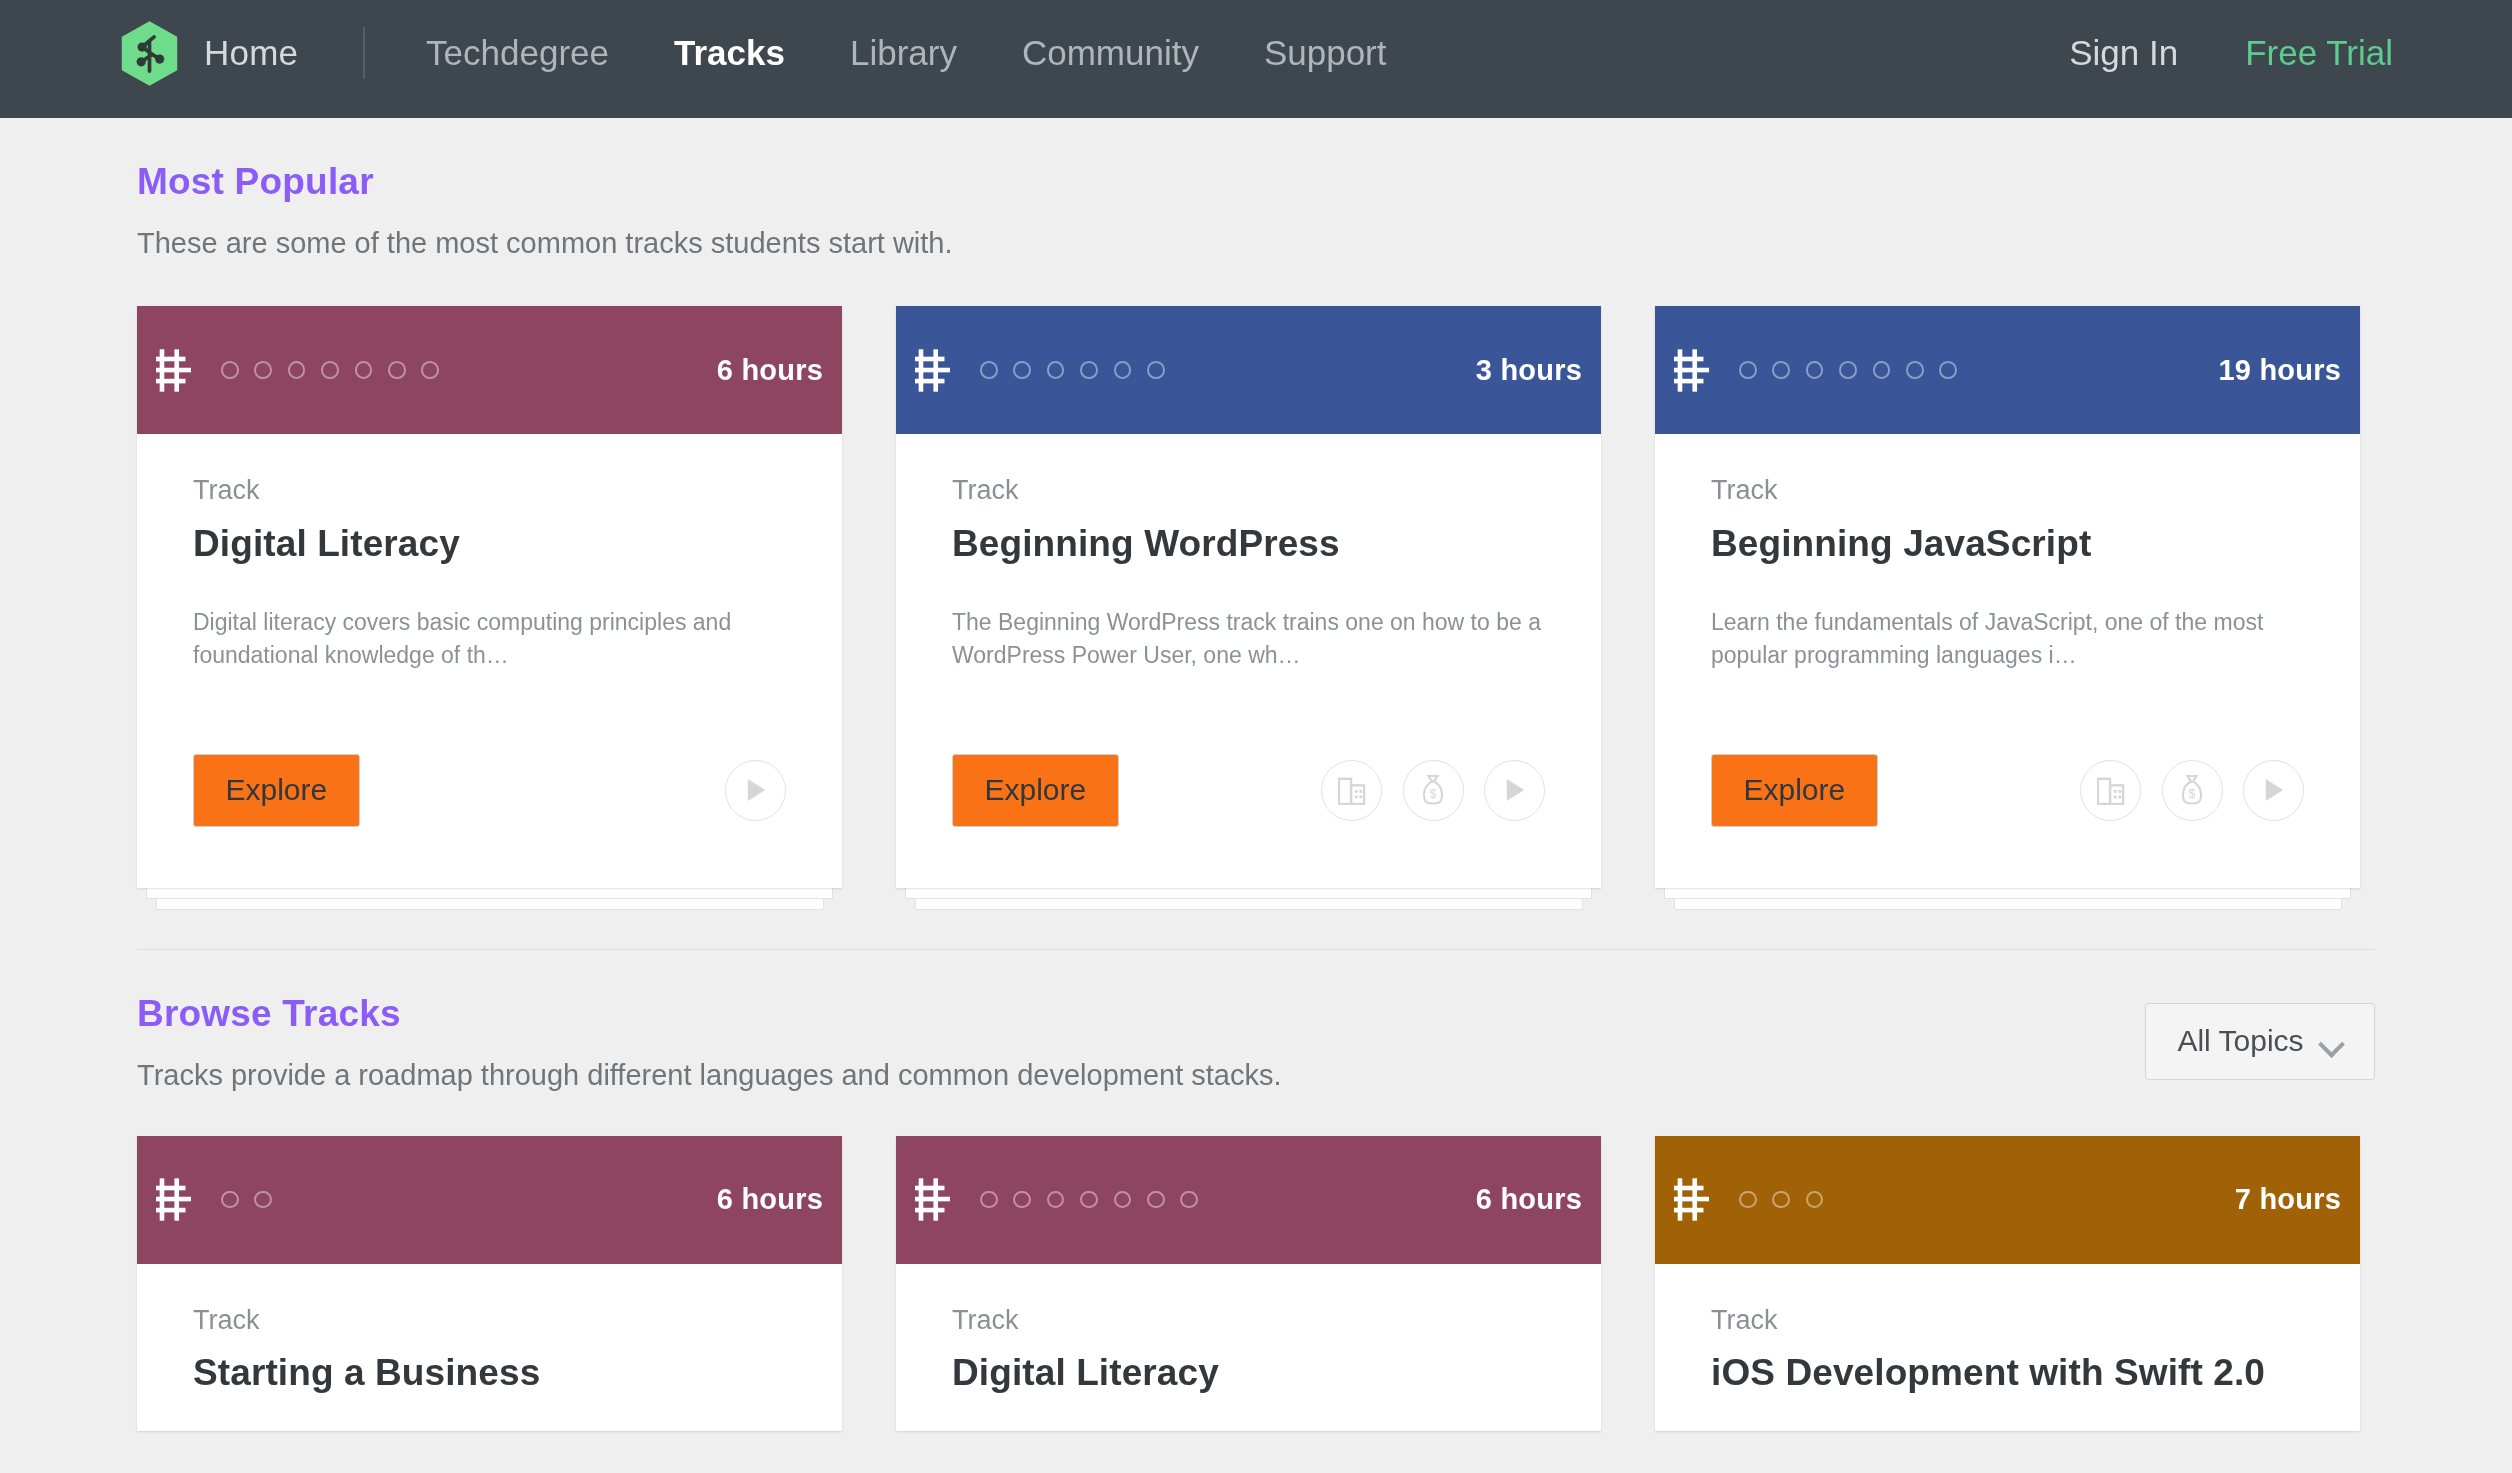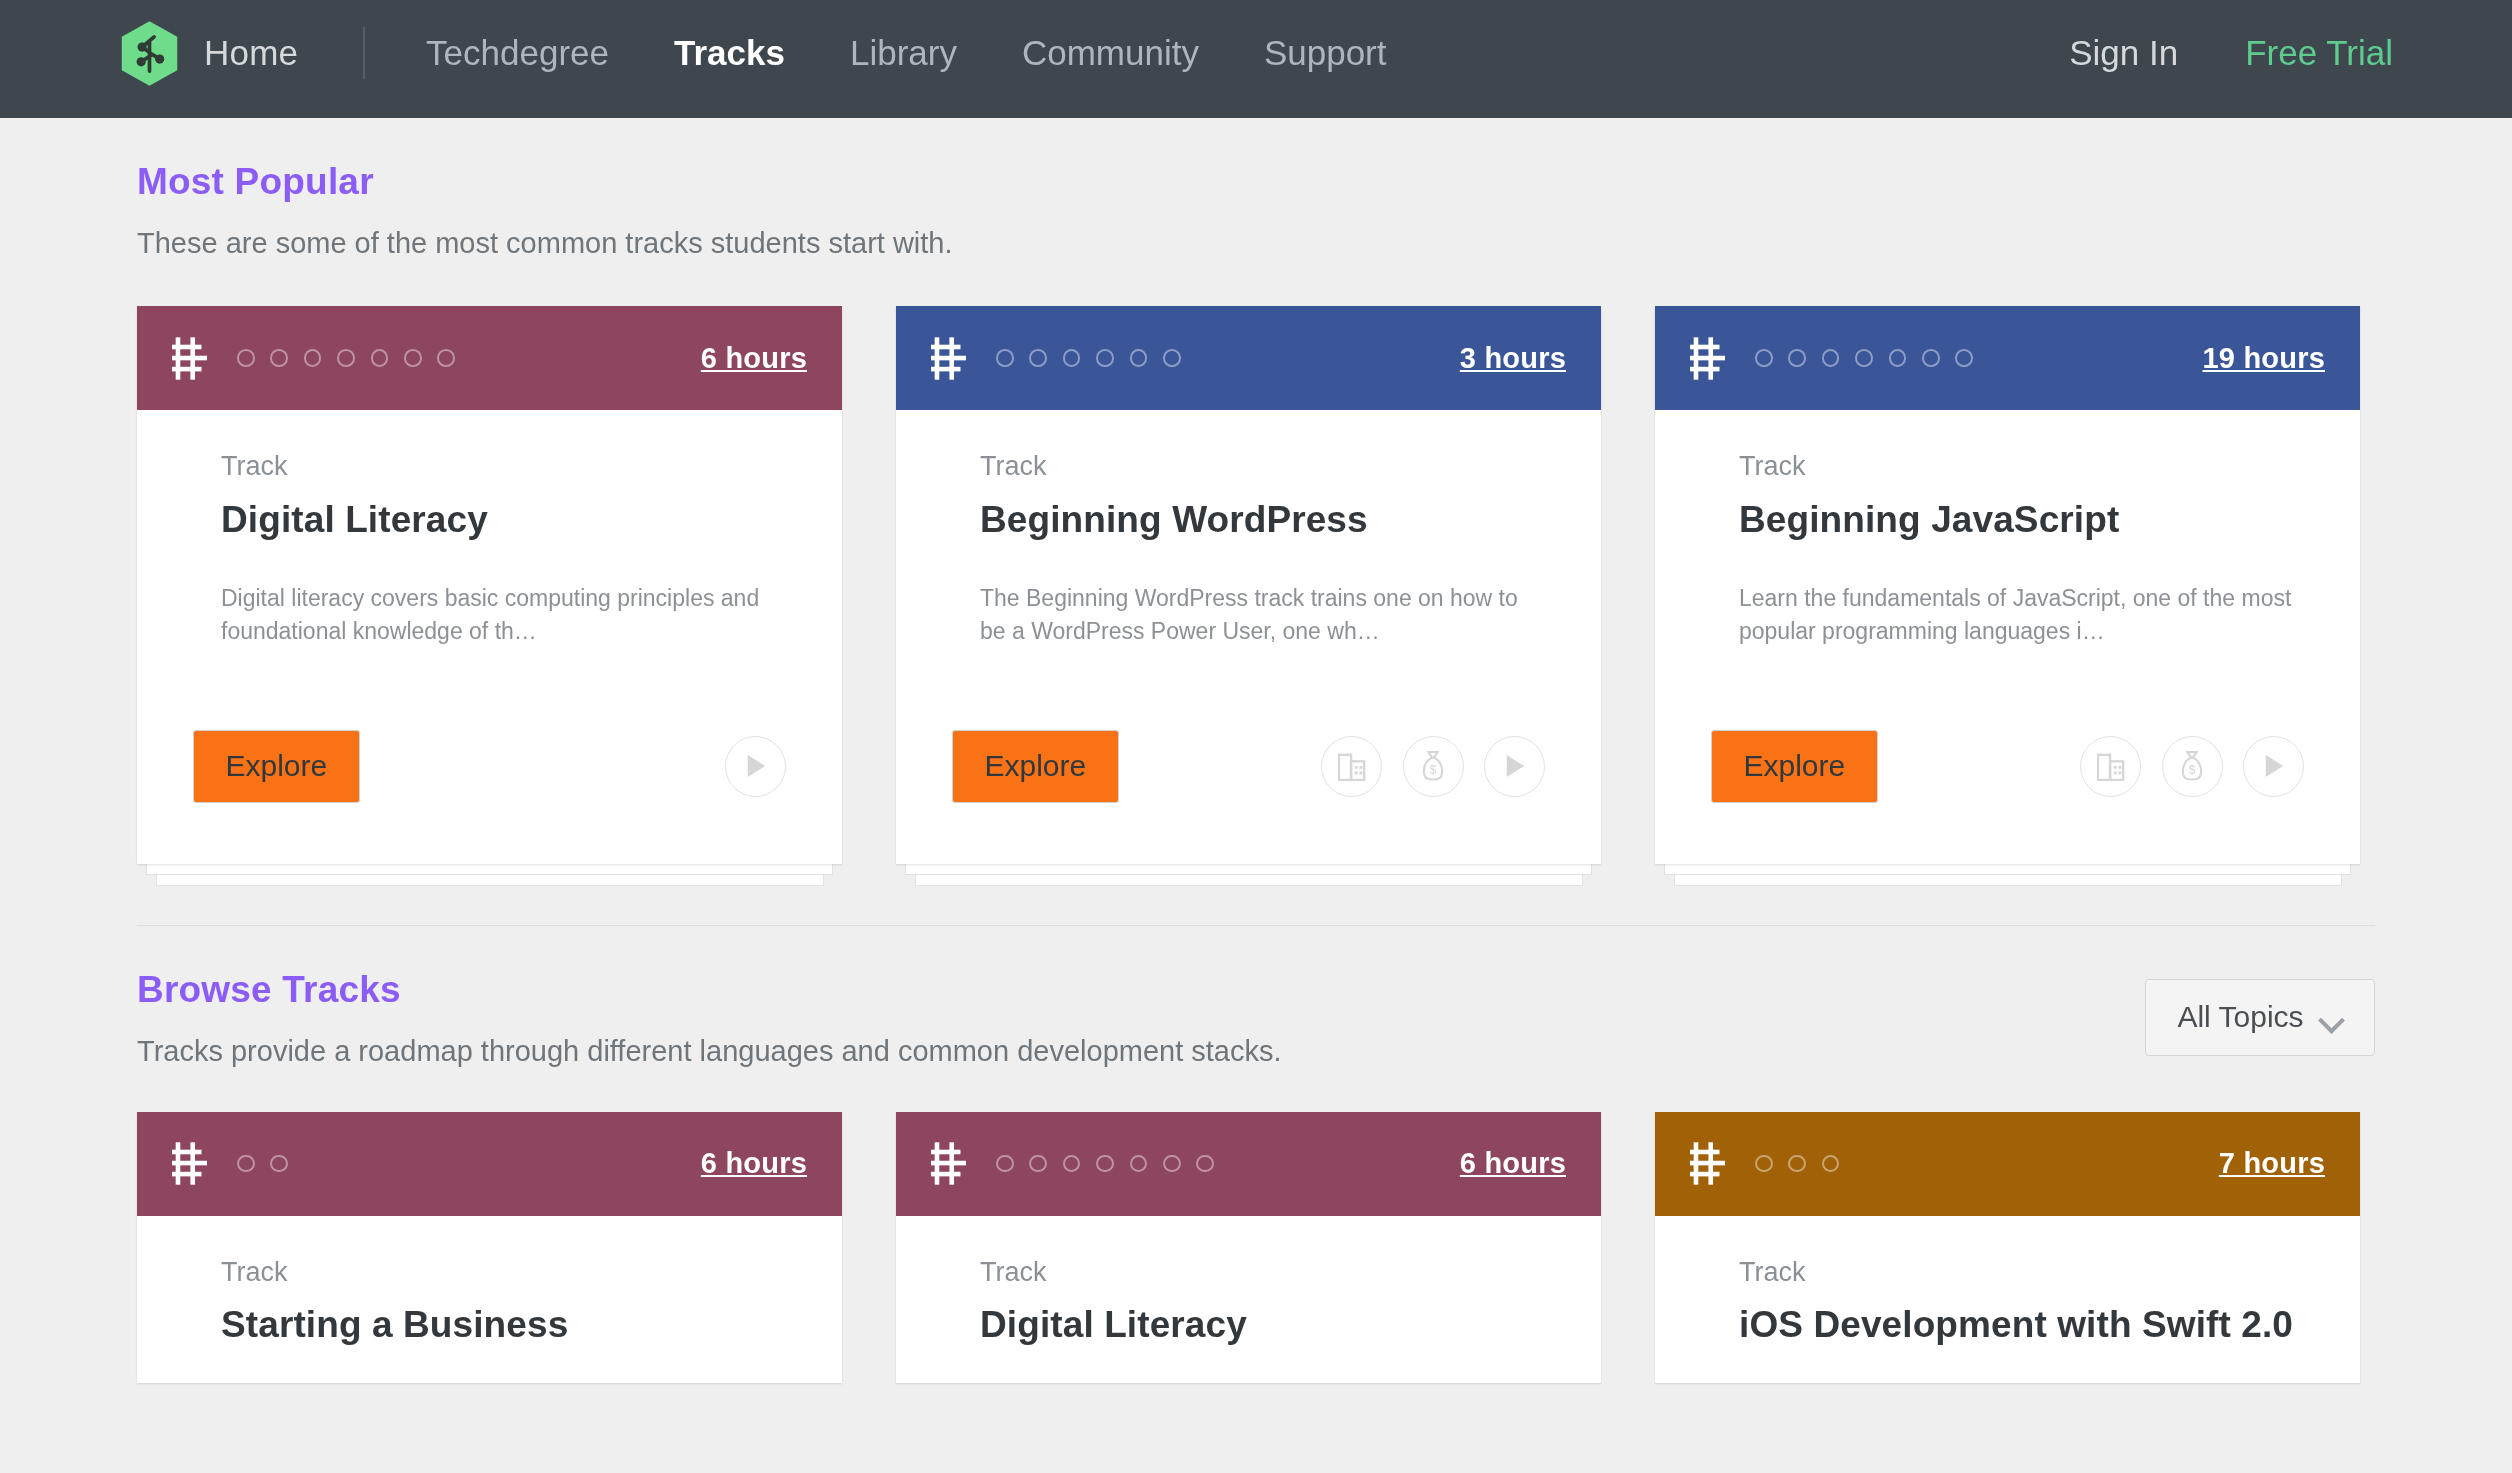--- a/index.html
+++ b/index.html
@@ -86,38 +86,37 @@
   
   .stack1, .stack2 {
     position: absolute; left: 9.3px; right: 9.3px; background: #FFFFFF;
     border: 0.9px solid #E2E2E2;
     height: 13px;
   }
   .stack1 { bottom: -11px; z-index: 2; }
   .stack2 { left: 18.5px; right: 18.5px; bottom: -22px; z-index: 1; }
 
   .card-header {
-    height: 104px;
+    height: 128px;
     display: flex; align-items: center;
-    padding: 0 35px;
+    padding: 0 19px;
     color: #fff;
-    text-decoration: underline;
   }
   .track-icon { width: 35px; height: 43px; flex: 0 0 auto; }
   .dots { display: flex; align-items: center; gap: 15.8px; margin-left: 30px; }
   .dot {
     width: 17.6px; height: 17.6px; border-radius: 50%;
     border: 2.8px solid rgba(255,255,255,.42);
   }
   .hours {
     margin-left: auto; font-size: 29px; font-weight: bold;
     letter-spacing: 0.2px;
   }
 
-  .card-body { padding: 41px 56px 0 56px; margin-left: 28px; }
+  .card-body { padding: 41px 56px 0 56px; }
   .card-kind { font-size: 27px; color: #8A9095; }
   .card-title {
     font-size: 37px; font-weight: bold; color: #33383D;
     margin-top: 16.7px; letter-spacing: 0.1px;
   }
   .card-desc {
     font-size: 23px; color: #8B9196; line-height: 1.45;
     margin-top: 41px; min-height: 85px;
   }
   .card-footer {

